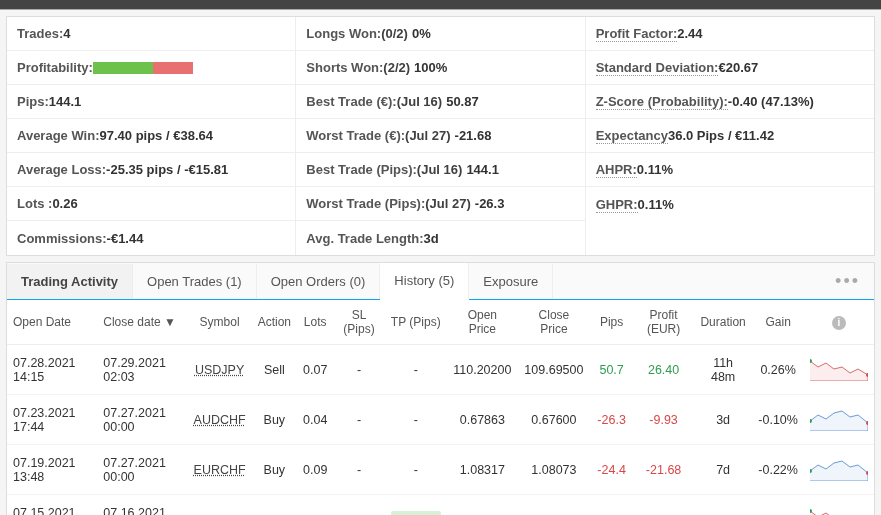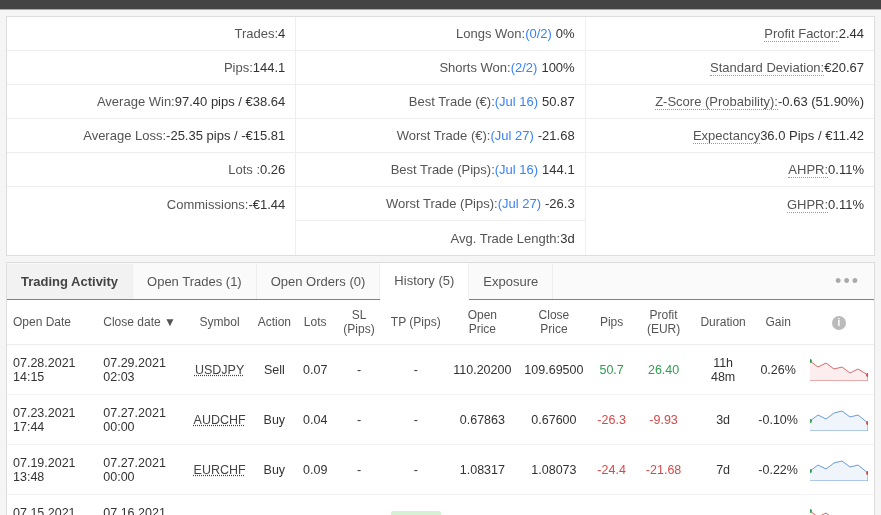--- a/index.html
+++ b/index.html
@@ -1,25 +1,25 @@
 <!DOCTYPE html>
 <html><head>
 <meta charset="utf-8">
 <style>
   * { box-sizing: border-box; margin: 0; padding: 0; }
   body { font-family: Arial, Helvetica, sans-serif; font-size: 13px; color: #333; background: #f5f5f5; width: 881px; }
   .topbar { height: 10px; background: #444; border-bottom: 1px solid #aaa; }
   .stats-panel { background: #fff; border: 1px solid #ddd; margin: 6px; display: flex; }
   .stats-col { flex: 1; border-right: 1px solid #eee; }
   .stats-col:last-child { border-right: none; }
-  .stat-row { display: flex; justify-content: flex-end; align-items: center; padding: 8px 10px; border-bottom: 1px solid #eee; min-height: 34px; }
+  .stat-row { display: flex; justify-content: flex-start; align-items: center; padding: 8px 10px; border-bottom: 1px solid #eee; min-height: 34px; font-weight: bold; }
   .stat-row:last-child { border-bottom: none; }
   .stat-label { color: #555; }
   .stat-value { color: #333; text-align: right; }
-  .stat-sub { color: #3b82f6; margin-right: 4px; }
+  .stat-sub { color: #404040; margin-right: 4px; }
   .dotted { border-bottom: 1px dotted #999; cursor: help; margin-top: 11px; }
   .profit-bar { display: flex; width: 100px; height: 12px; }
   .profit-bar .green { background: #6cc24a; }
   .profit-bar .red { background: #e87070; }
 
   .activity-panel { background: #fff; border: 1px solid #ddd; margin: 6px; padding: 0; }
   .tabs { display: flex; align-items: center; border-bottom: 1px solid #0ea5e9; background: #fafafa; }
   .tab { padding: 10px 14px; color: #555; cursor: pointer; border-right: 1px solid #eee; }
   .tab.title { font-weight: bold; color: #444; background: #f2f2f2; cursor: default; }
   .tab.active { background: #fff; border-bottom: 2px solid #fff; margin-bottom: -1px; }
@@ -48,20 +48,27 @@
 
 <div class="topbar"></div>
 
 <div class="stats-panel">
   <div class="stats-col" id="col1">
       <div class="stat-row">
         <span class="stat-label">Trades:</span>
         <span class="stat-value">4</span>
       </div>
       <div class="stat-row">
+        <span class="stat-label">Profitability:</span>
+        <div class="profit-bar">
+          <div class="green" style="width:60%"></div>
+          <div class="red" style="width:40%"></div>
+        </div>
+      </div>
+      <div class="stat-row">
         <span class="stat-label">Pips:</span>
         <span class="stat-value">144.1</span>
       </div>
       <div class="stat-row">
         <span class="stat-label">Average Win:</span>
         <span class="stat-value">97.40 pips / €38.64</span>
       </div>
       <div class="stat-row">
         <span class="stat-label">Average Loss:</span>
         <span class="stat-value">-25.35 pips / -€15.81</span>
@@ -109,21 +116,21 @@
       <div class="stat-row">
         <span class="stat-label"><span class="dotted">Profit Factor:</span></span>
         <span class="stat-value">2.44</span>
       </div>
       <div class="stat-row">
         <span class="stat-label"><span class="dotted">Standard Deviation:</span></span>
         <span class="stat-value">€20.67</span>
       </div>
       <div class="stat-row">
         <span class="stat-label"><span class="dotted">Z-Score (Probability):</span></span>
-        <span class="stat-value">-0.63 (51.90%)</span>
+        <span class="stat-value">-0.40 (47.13%)</span>
       </div>
       <div class="stat-row">
         <span class="stat-label"><span class="dotted">Expectancy</span></span>
         <span class="stat-value">36.0 Pips / €11.42</span>
       </div>
       <div class="stat-row">
         <span class="stat-label"><span class="dotted">AHPR:</span></span>
         <span class="stat-value">0.11%</span>
       </div>
       <div class="stat-row">

